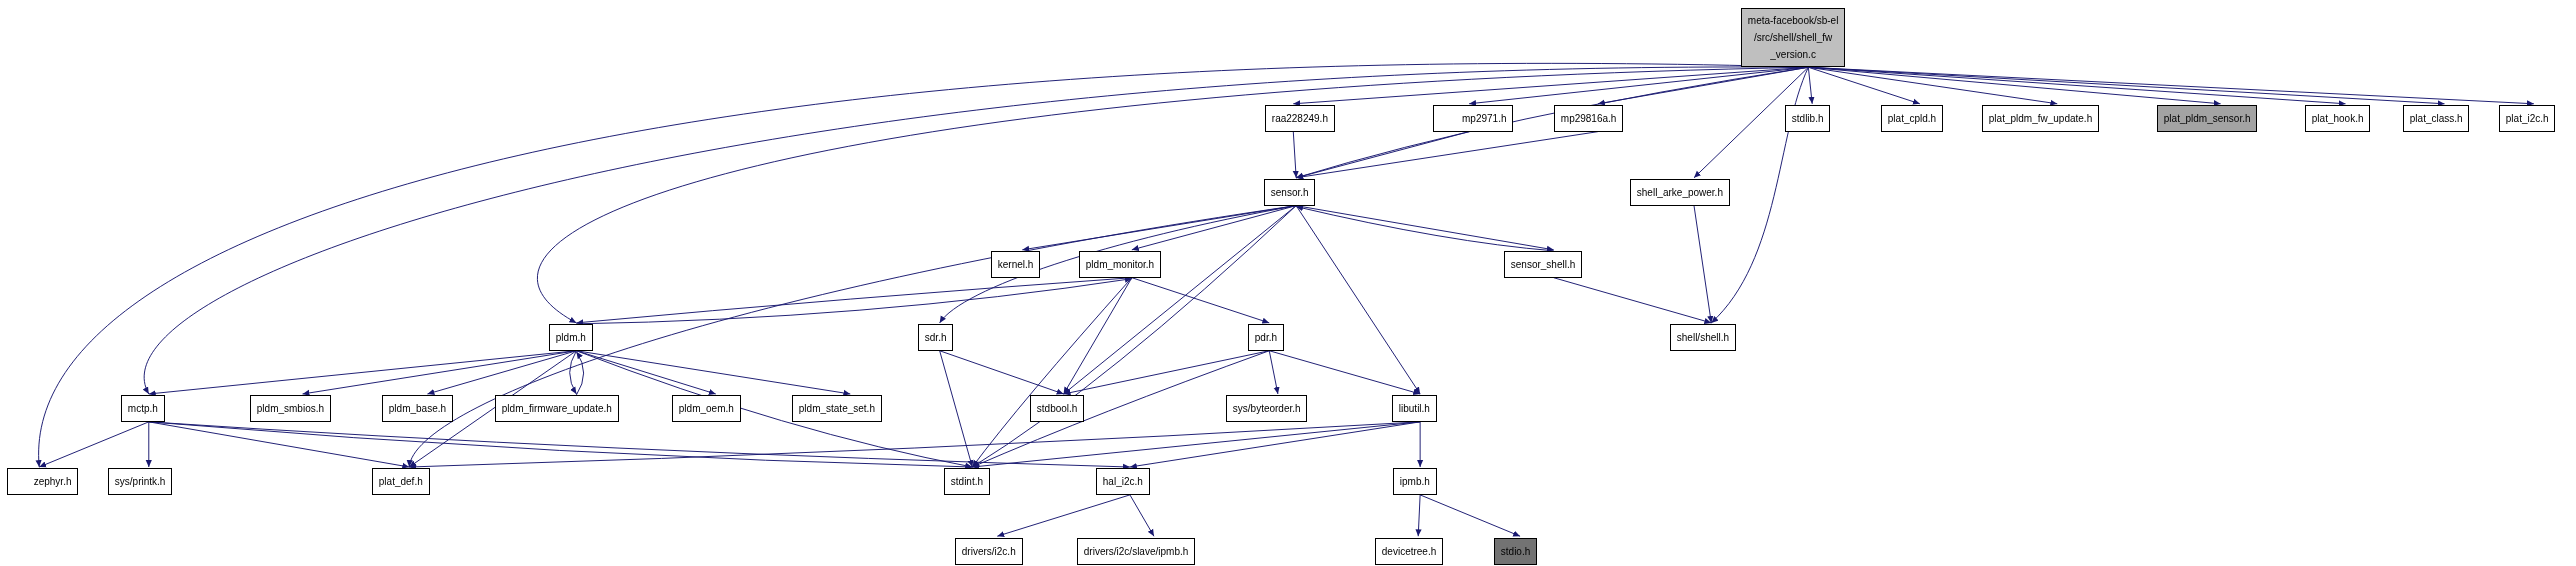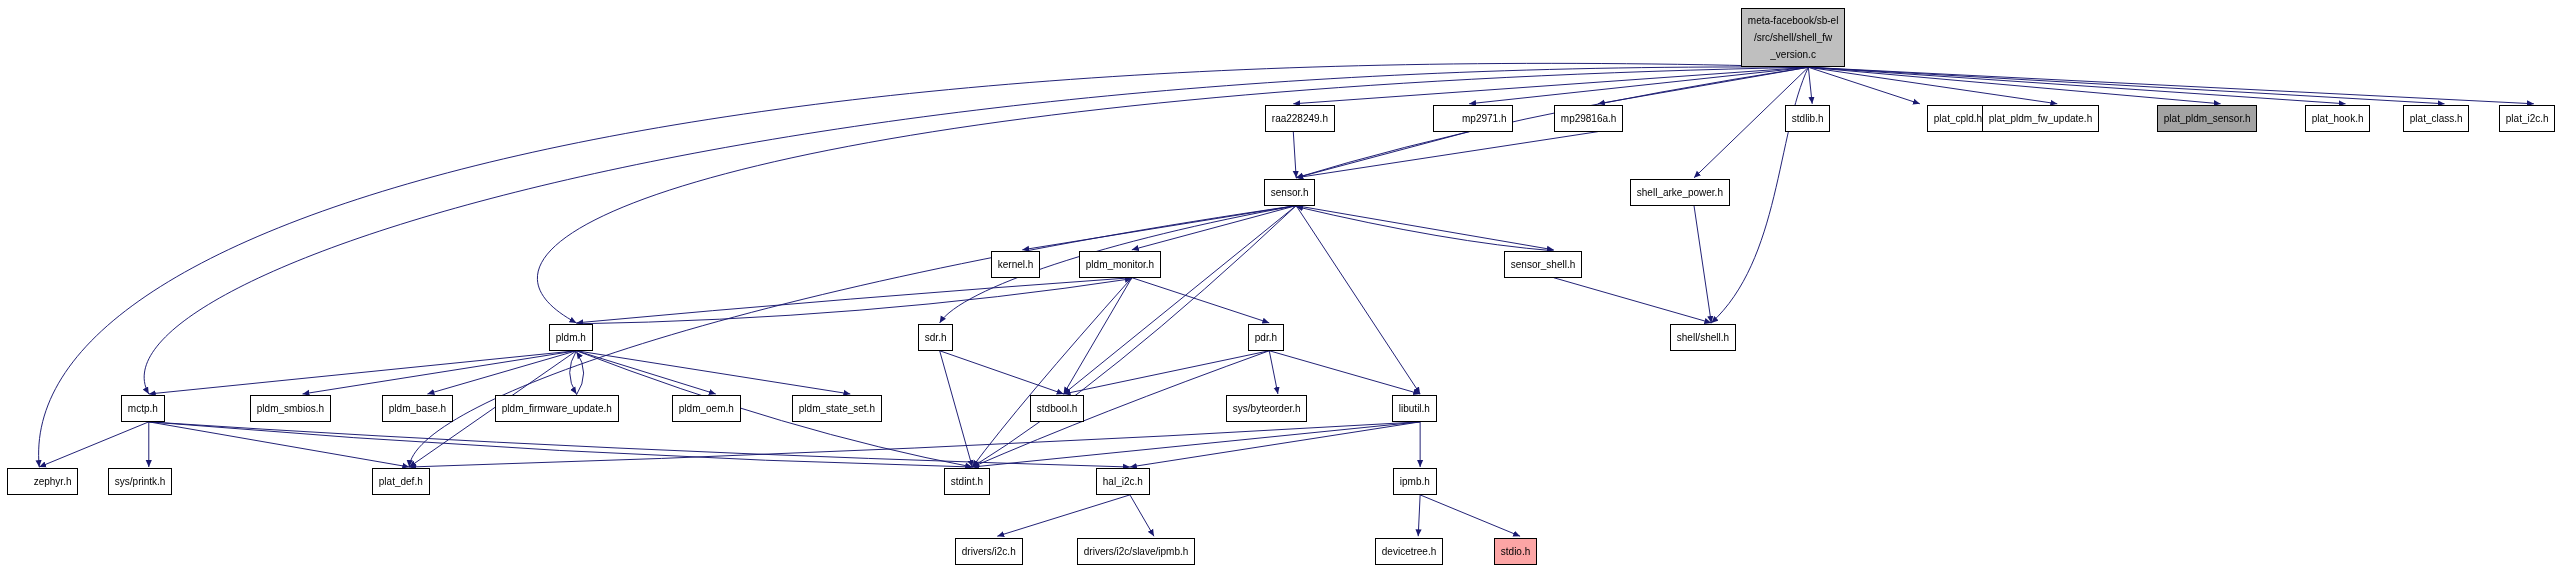--- a/index.html
+++ b/index.html
@@ -117,21 +117,21 @@
     </div>
     <div class="node" style="background: rgb(255, 255, 255); border-color: rgb(0, 0, 0); color: rgb(0, 0, 0); left: 1433px; top: 105px; padding-left: 28px;">
       <div>mp2971.h</div>
     </div>
     <div class="node" style="background: rgb(255, 255, 255); border-color: rgb(0, 0, 0); color: rgb(0, 0, 0); left: 1554px; top: 105px;">
       <div>mp29816a.h</div>
     </div>
     <div class="node" style="background: rgb(255, 255, 255); border-color: rgb(0, 0, 0); color: rgb(0, 0, 0); left: 1785px; top: 105px;">
       <div>stdlib.h</div>
     </div>
-    <div class="node" style="background: rgb(255, 255, 255); border-color: rgb(0, 0, 0); color: rgb(0, 0, 0); left: 1881px; top: 105px; margin-left: 46px;">
+    <div class="node" style="background: rgb(255, 255, 255); border-color: rgb(0, 0, 0); color: rgb(0, 0, 0); left: 1881px; top: 105px;">
       <div>plat_cpld.h</div>
     </div>
     <div class="node" style="background: rgb(255, 255, 255); border-color: rgb(0, 0, 0); color: rgb(0, 0, 0); left: 1982px; top: 105px;">
       <div>plat_pldm_fw_update.h</div>
     </div>
     <div class="node" style="background: #a3a3a3; border-color: rgb(0, 0, 0); color: rgb(0, 0, 0); left: 2157px; top: 105px;">
       <div>plat_pldm_sensor.h</div>
     </div>
     <div class="node" style="background: rgb(255, 255, 255); border-color: rgb(0, 0, 0); color: rgb(0, 0, 0); left: 2305px; top: 105px;">
       <div>plat_hook.h</div>
@@ -216,17 +216,17 @@
     </div>
     <div class="node" style="background: rgb(255, 255, 255); border-color: rgb(0, 0, 0); color: rgb(0, 0, 0); left: 955px; top: 538px;">
       <div>drivers/i2c.h</div>
     </div>
     <div class="node" style="background: rgb(255, 255, 255); border-color: rgb(0, 0, 0); color: rgb(0, 0, 0); left: 1077px; top: 538px;">
       <div>drivers/i2c/slave/ipmb.h</div>
     </div>
     <div class="node" style="background: rgb(255, 255, 255); border-color: rgb(0, 0, 0); color: rgb(0, 0, 0); left: 1375px; top: 538px;">
       <div>devicetree.h</div>
     </div>
-    <div class="node" style="background: #fca5a5; border-color: rgb(0, 0, 0); color: rgb(0, 0, 0); left: 1494px; top: 538px;">
+    <div class="node" style="background: #737373; border-color: rgb(0, 0, 0); color: rgb(0, 0, 0); left: 1494px; top: 538px;">
       <div>stdio.h</div>
     </div>
   </div>
 
 
 </body></html>

